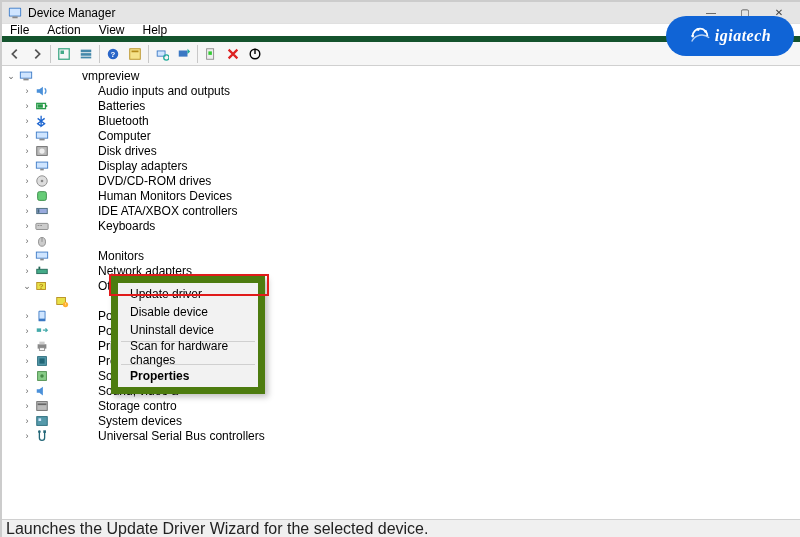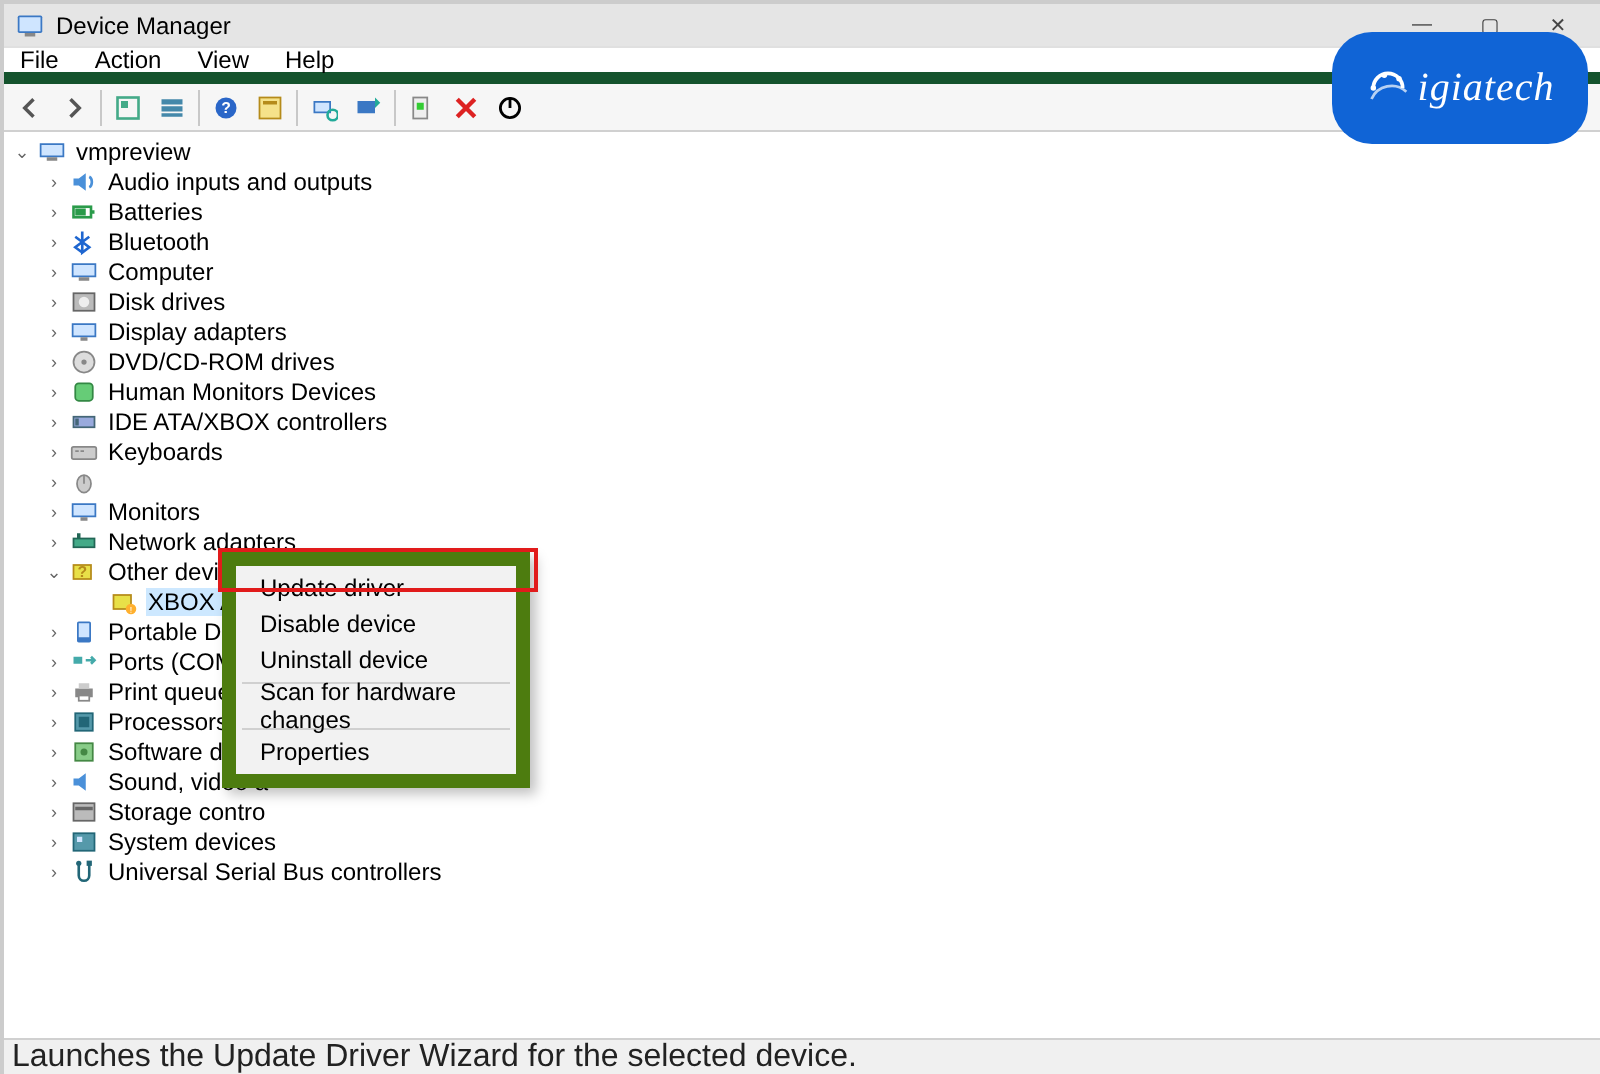--- a/index.html
+++ b/index.html
@@ -91,39 +91,39 @@
     color:#666;font-size:9px;
   }
   .dev-icon {
     width:15px;height:14px;margin-right:4px;
     display:inline-flex;align-items:center;justify-content:center;
   }
   .sel {
     background:#cde8ff;
   }
   
-  .node .label { padding:0 1px; }
+  .node .label { padding:0 1px;margin-left:44px; }
   
   .ctx {
     position:absolute;
     left:109px; top:210px;
     width:154px;
     background:#f2f2f2;
     border:7px solid #4d7c0f;
     box-shadow: 3px 3px 6px rgba(0,0,0,0.25);
     font-size:12px;
     padding:2px;
   }
   .ctx .item {
     padding:3px 10px;
     height:18px;
     display:flex;align-items:center;
   }
   .ctx .sep { height:1px; background:#d0d0d0; margin:2px 1px; }
-  .ctx .bold { font-weight:normal; }
+  .ctx .bold { font-weight:bold; }
   .highlight-box {
     position:absolute;
     left:107px; top:208px;
     width:160px; height:22px;
     border:2px solid #e11b1b;
     pointer-events:none;
   }
   
   .statusbar {
     position:absolute;
@@ -133,28 +133,28 @@
     border-top:1px solid #d0d0d0;
     display:flex;align-items:center;
     padding-left:4px;
     font-size:16px;
     color:#222;
   }
   
   .logo {
     position:absolute;
     top:14px; right:6px;
-    width:128px; height:56px;
+    width:128px; height:40px;
     background:#1064d6;
     border-radius:20px;
     display:flex;align-items:center;justify-content:center;
     color:#fff;
     font-style:italic;
-    font-weight:normal;
-    font-size:20px;
+    font-weight:bold;
+    font-size:16px;
     font-family: "Segoe Script", "Comic Sans MS", cursive;
     letter-spacing:0.5px;
     z-index:50;
   }
   .logo .gear {
     width:22px;height:22px;margin-right:4px;
     display:inline-flex;align-items:center;justify-content:center;
   }
 </style>
 </head>

